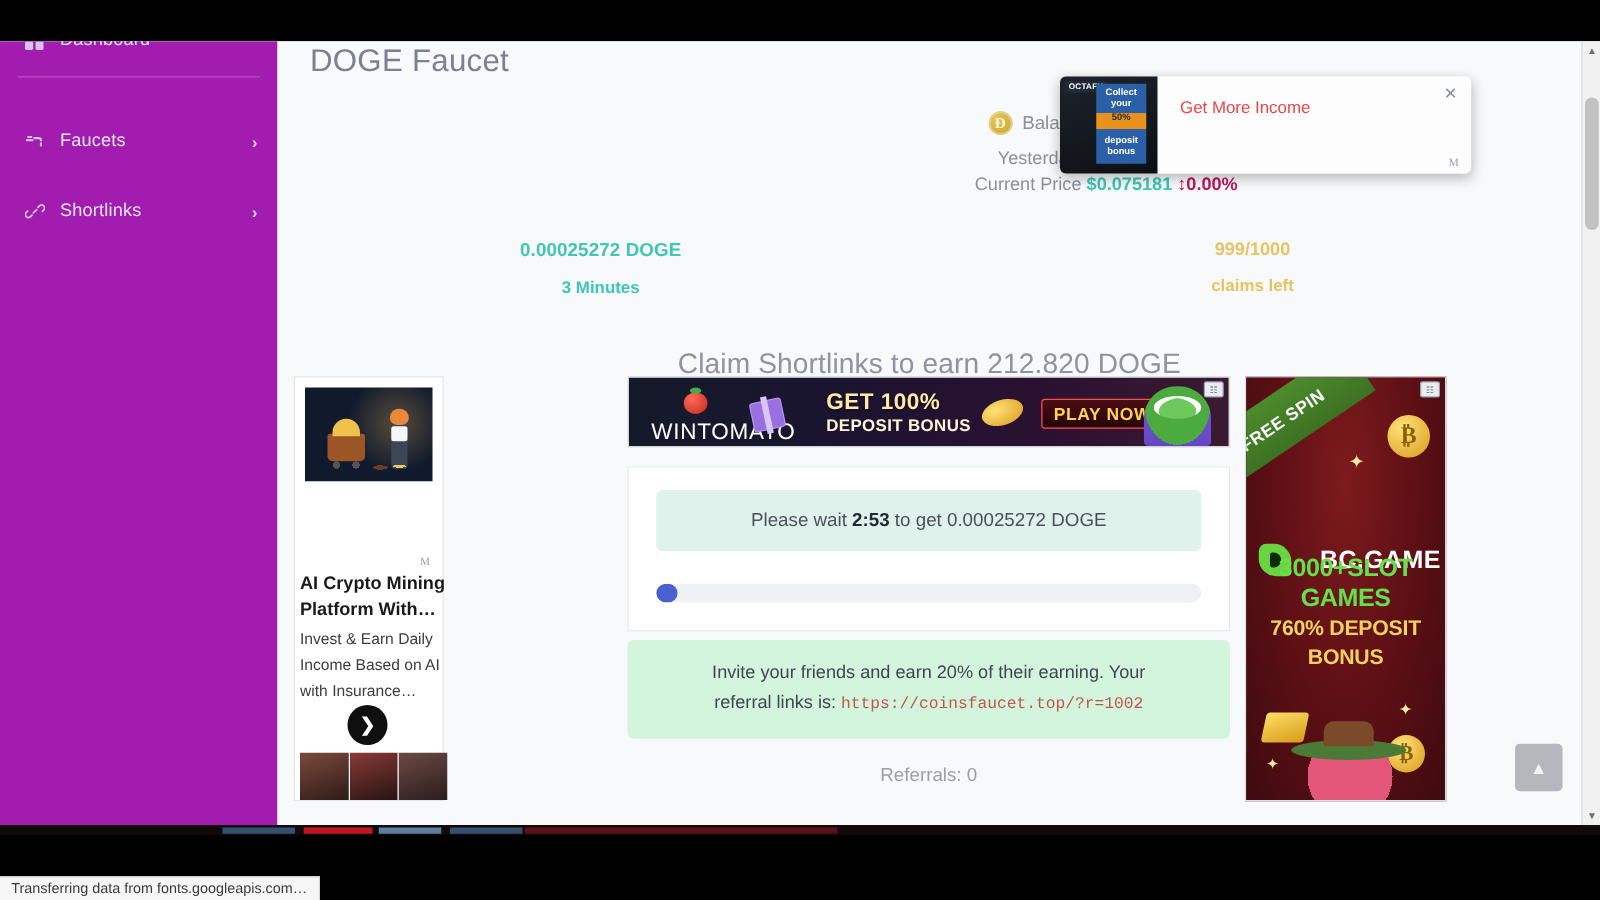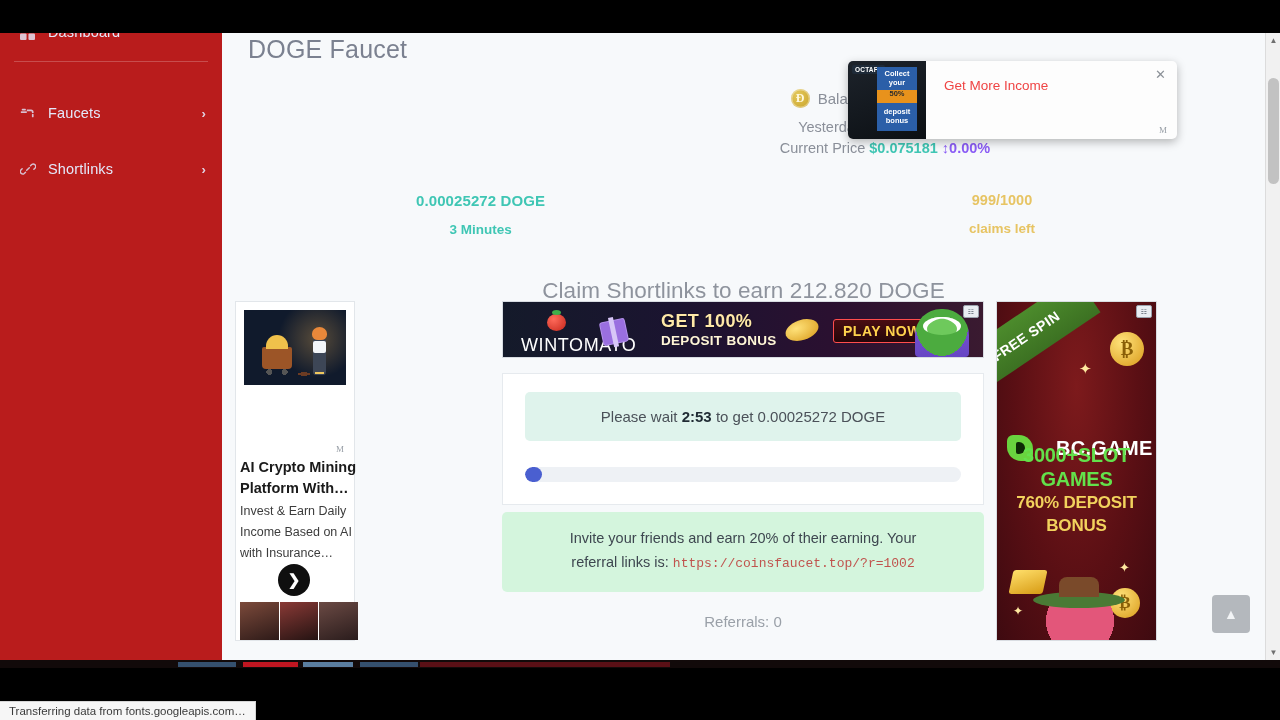--- a/index.html
+++ b/index.html
@@ -17,21 +17,21 @@
     position: absolute; left: 0; top: 33px;
     width: 1280px; height: 627px;
     background: #f7f9fb;
     overflow: hidden;
   }
 
   
   #sidebar {
     position: absolute; left: 0; top: 0;
     width: 222px; height: 627px;
-    background: #b91c1c;
+    background: #a21caf;
     color: #e8ecfb;
   }
   .side-item {
     position: relative;
     display: flex; align-items: center;
     height: 34px;
     padding: 0 16px 0 20px;
     font-size: 14.5px;
     color: #e4e8fa;
     letter-spacing: .15px;
@@ -83,21 +83,21 @@
     box-shadow: inset 0 0 0 1.5px rgba(255,255,255,.35);
   }
   #balance-badge {
     background: #4fd69c; color: #fff;
     font-size: 10.5px; font-weight: 700;
     padding: 2.5px 8px; border-radius: 9px;
     letter-spacing: .2px;
   }
   .price-line { font-size: 14.5px; color: #8a8f99; line-height: 21px; }
   .price-val { color: #3fc6b4; font-weight: 600; }
-  .price-pct { color: #8b5cf6; font-weight: 600; }
+  .price-pct { color: #be185d; font-weight: 600; }
 
   
   #stat-left {
     position: absolute; left: 194px; top: 159px;
     text-align: center; color: #3fc6b4;
   }
   #stat-left .s1 { font-size: 15px; font-weight: 700; letter-spacing:.1px;}
   #stat-left .s2 { font-size: 13.5px; font-weight: 700; margin-top: 13px; }
   #stat-right {
     position: absolute; left: 700px; top: 159px;

